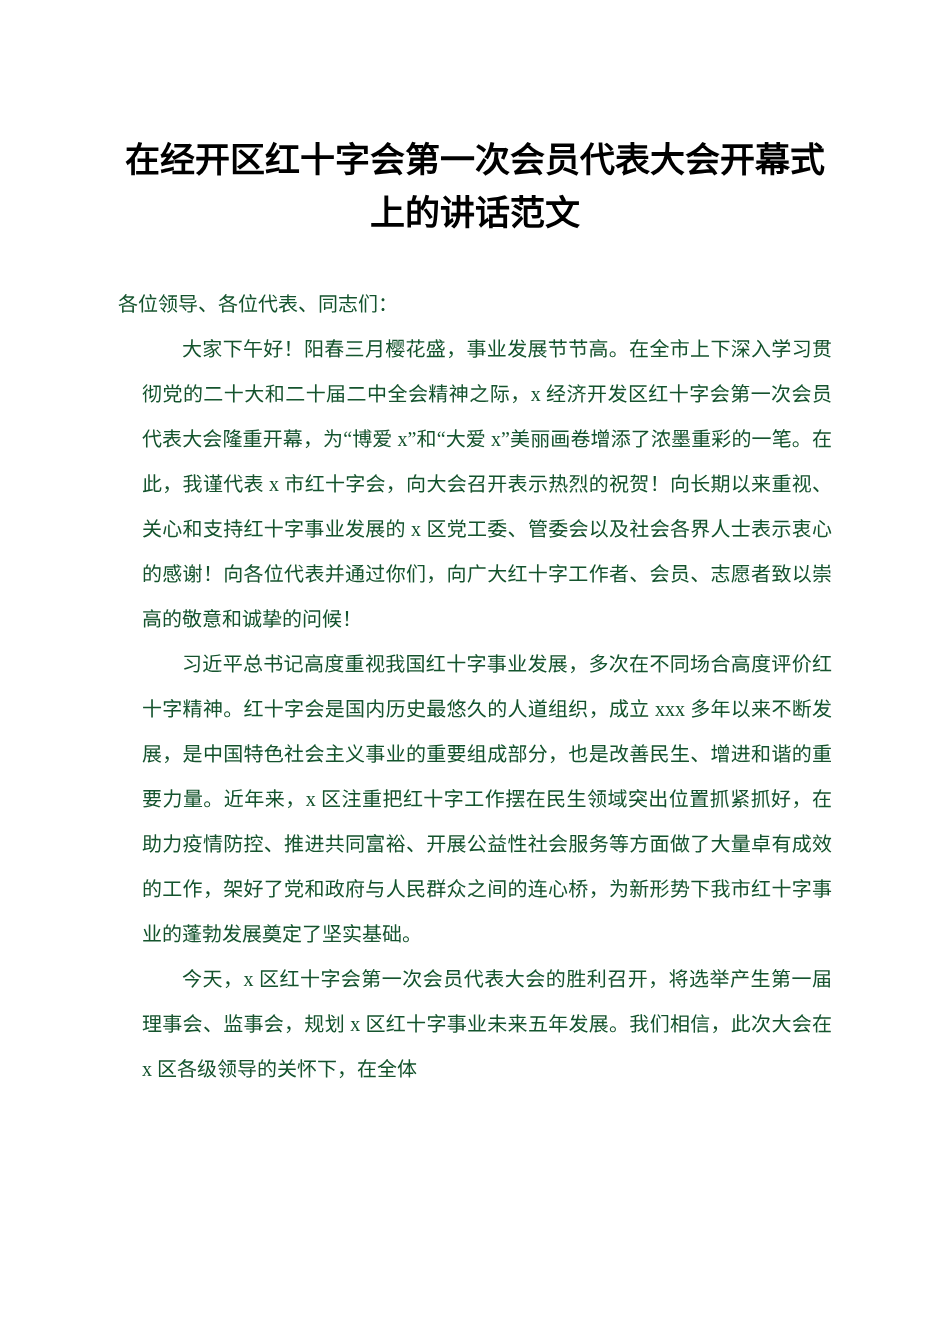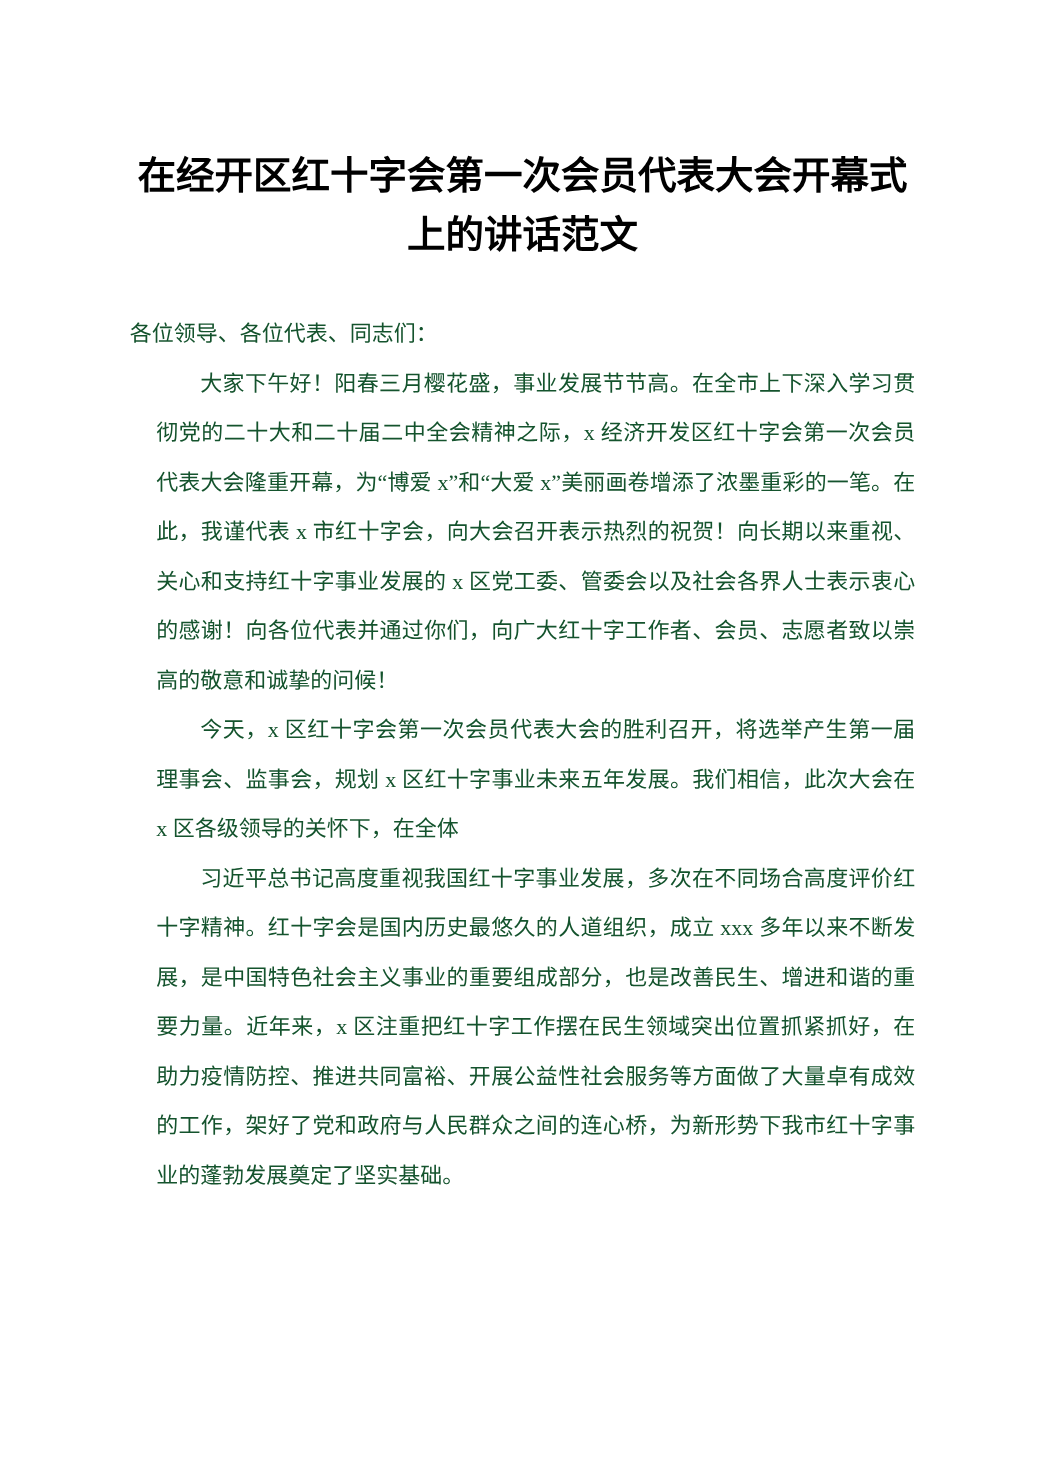--- a/index.html
+++ b/index.html
@@ -55,19 +55,19 @@
   <div class="content">
 
     <h1 class="doc-title">在经开区红十字会第一次会员代表大会开幕式上的讲话范文</h1>
 
     <div class="doc-body">
 
       <p class="para">各位领导、各位代表、同志们：</p>
 
       <p class="para indent">大家下午好！阳春三月樱花盛，事业发展节节高。在全市上下深入学习贯彻党的二十大和二十届二中全会精神之际，x 经济开发区红十字会第一次会员代表大会隆重开幕，为“博爱 x”和“大爱 x”美丽画卷增添了浓墨重彩的一笔。在此，我谨代表 x 市红十字会，向大会召开表示热烈的祝贺！向长期以来重视、关心和支持红十字事业发展的 x 区党工委、管委会以及社会各界人士表示衷心的感谢！向各位代表并通过你们，向广大红十字工作者、会员、志愿者致以崇高的敬意和诚挚的问候！</p>
 
+      <p class="para indent">习近平总书记高度重视我国红十字事业发展，多次在不同场合高度评价红十字精神。红十字会是国内历史最悠久的人道组织，成立 xxx 多年以来不断发展，是中国特色社会主义事业的重要组成部分，也是改善民生、增进和谐的重要力量。近年来，x 区注重把红十字工作摆在民生领域突出位置抓紧抓好，在助力疫情防控、推进共同富裕、开展公益性社会服务等方面做了大量卓有成效的工作，架好了党和政府与人民群众之间的连心桥，为新形势下我市红十字事业的蓬勃发展奠定了坚实基础。</p>
+
       <p class="para indent">今天，x 区红十字会第一次会员代表大会的胜利召开，将选举产生第一届理事会、监事会，规划 x 区红十字事业未来五年发展。我们相信，此次大会在 x 区各级领导的关怀下，在全体</p>
-
-      <p class="para indent">习近平总书记高度重视我国红十字事业发展，多次在不同场合高度评价红十字精神。红十字会是国内历史最悠久的人道组织，成立 xxx 多年以来不断发展，是中国特色社会主义事业的重要组成部分，也是改善民生、增进和谐的重要力量。近年来，x 区注重把红十字工作摆在民生领域突出位置抓紧抓好，在助力疫情防控、推进共同富裕、开展公益性社会服务等方面做了大量卓有成效的工作，架好了党和政府与人民群众之间的连心桥，为新形势下我市红十字事业的蓬勃发展奠定了坚实基础。</p>
 
     </div>
   </div>
 </div>
 
 </body></html>

